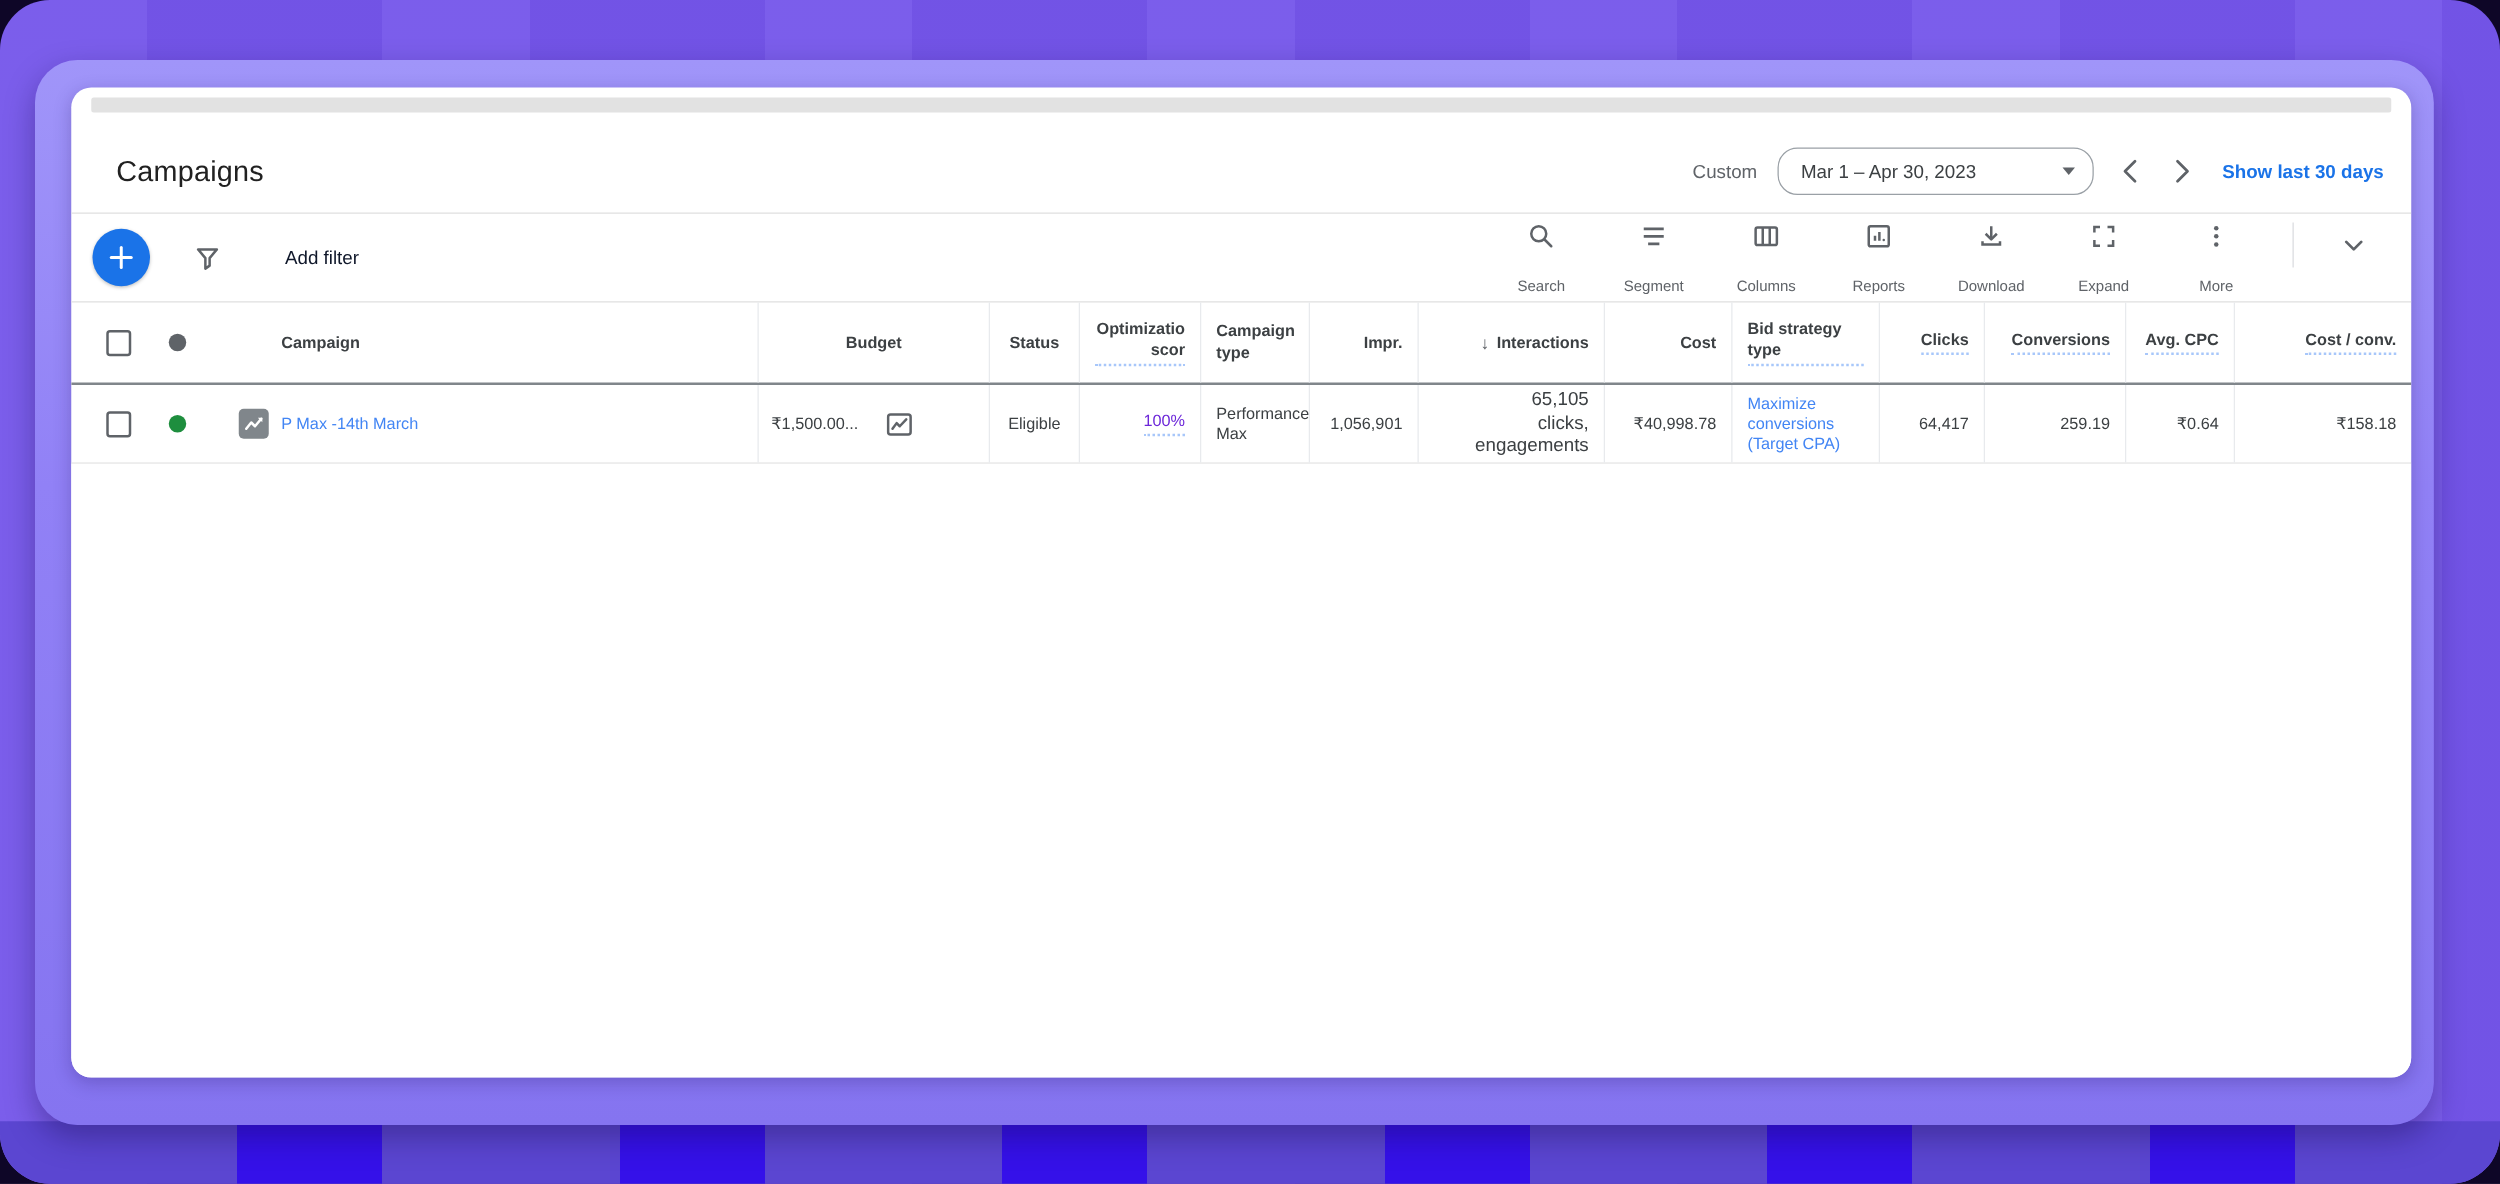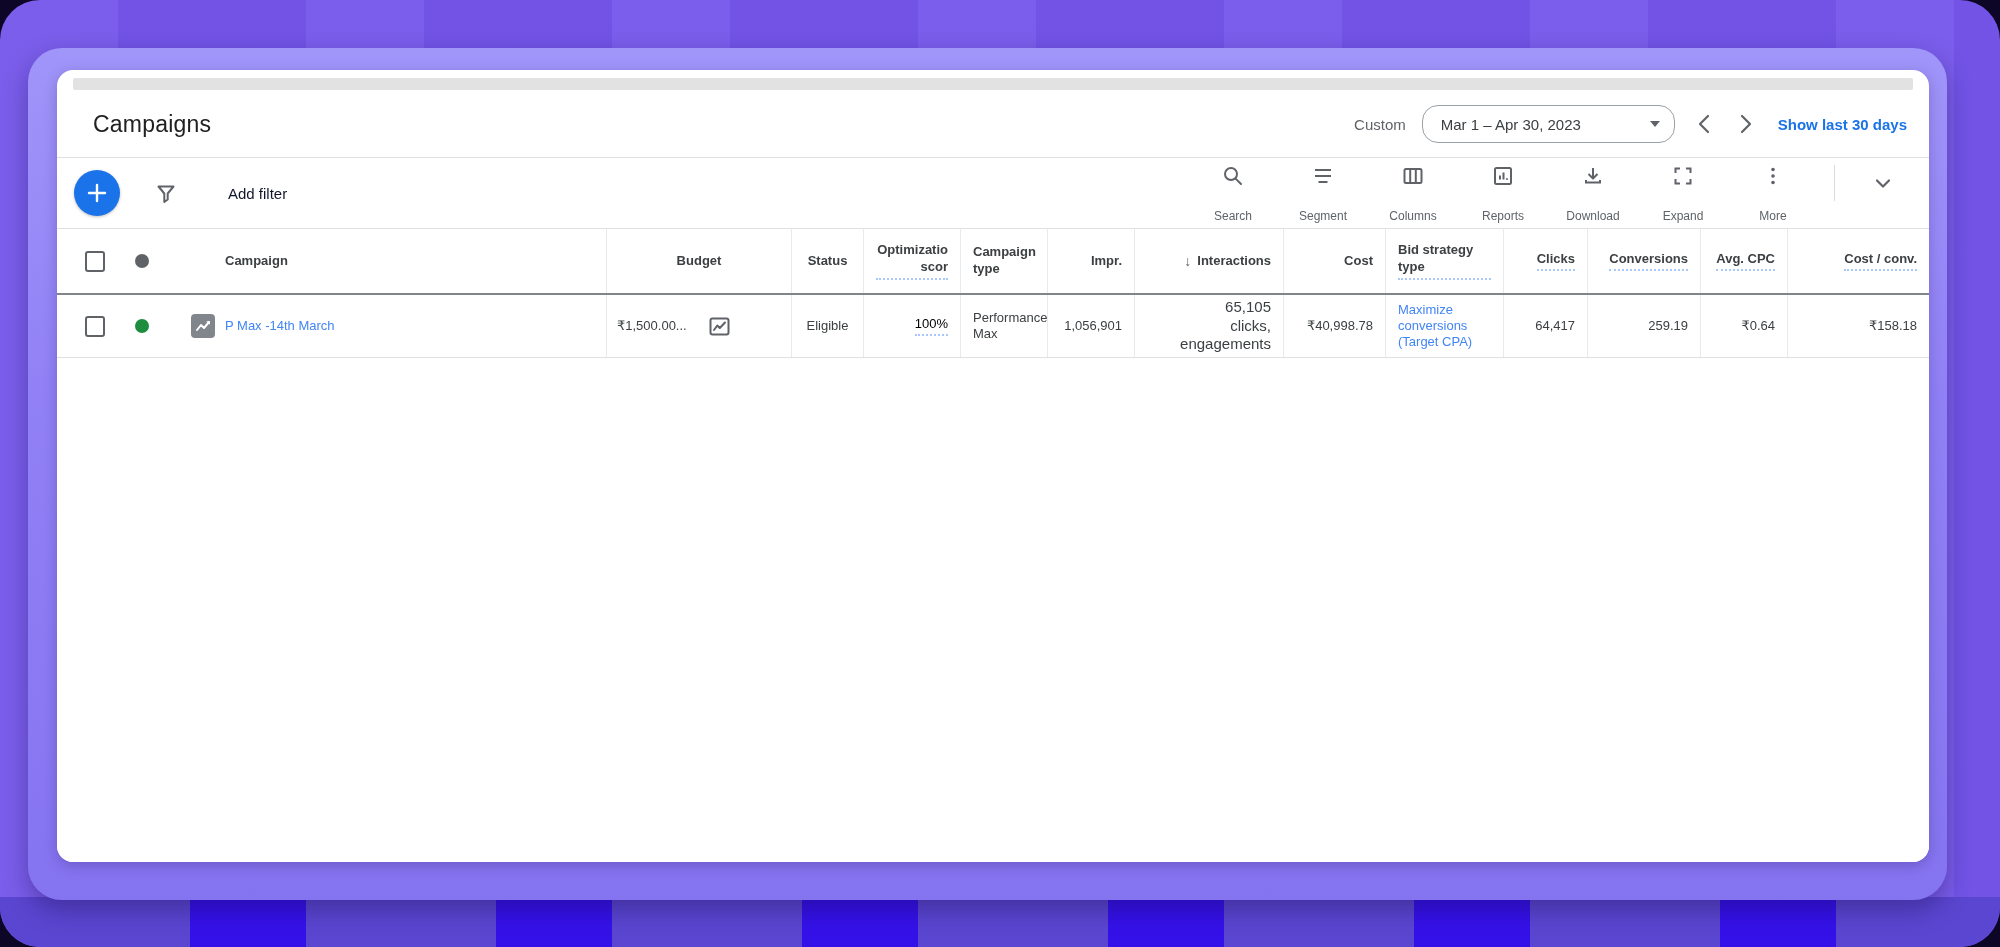--- a/index.html
+++ b/index.html
@@ -11,21 +11,21 @@
     background:repeating-linear-gradient(90deg,#5b46d1 0 190px,#3511e9 190px 306px);}
   .frame-inner{position:absolute;left:28px;top:48px;width:1919px;height:852px;border-radius:34px;
     background:linear-gradient(180deg,#a095f9 0%,#9181f6 40%,#8574f0 100%);
     box-shadow:0 10px 24px rgba(20,8,70,0.35);}
   .card{position:absolute;left:57px;top:70px;width:1872px;height:792px;border-radius:16px;background:#ffffff;
     box-shadow:0 4px 14px rgba(30,15,90,0.25);display:flex;flex-direction:column;overflow:hidden;}
   .top-strip{margin:8px 16px 0 16px;height:12px;background:#e2e2e2;border-radius:2px;flex:none;}
 
   
   .page-header{height:66px;flex:none;display:flex;align-items:center;justify-content:space-between;
-    padding:1px 22px 0 36px;}
+    padding:14px 22px 0 36px;}
   .page-title{font-size:23px;color:#212121;letter-spacing:0.2px;}
   .date-cluster{display:flex;align-items:center;gap:16px;}
   .custom-label{font-size:15px;color:#5f6368;}
   .date-box{display:flex;align-items:center;justify-content:space-between;width:253px;height:38px;
     border:1px solid #9aa0a6;border-radius:16px;padding:0 14px 0 18px;box-sizing:border-box;cursor:pointer;background:#fff;}
   .date-text{font-size:15px;color:#3c4043;}
   .caret-down{width:0;height:0;border-left:5px solid transparent;border-right:5px solid transparent;
     border-top:6px solid #5f6368;}
   .nav-chev{width:26px;height:26px;display:flex;align-items:center;justify-content:center;cursor:pointer;color:#5f6368;}
   .show-link{font-size:15px;font-weight:700;color:#1a73e8;cursor:pointer;margin-left:3px;}
@@ -62,21 +62,21 @@
   .th-campaign{padding-left:58px;}
   .checkbox{width:17px;height:17px;border:2px solid #5f6368;border-radius:3px;background:#fff;cursor:pointer;}
   .cell-check{padding-left:28px;}
   .dot{width:14px;height:14px;border-radius:50%;}
   .dot-gray{background:#5f6368;}
   .dot-green{background:#1e8e3e;}
   .camp-cell{gap:10px;padding-left:24px;}
   .camp-avatar{width:24px;height:24px;border-radius:4px;background:#80868b;display:flex;align-items:center;
     justify-content:center;flex:none;}
   .link{color:#4285f4;cursor:pointer;}
-  .link-strong{color:#000000;cursor:pointer;}
+  .link-strong{color:#6d28d9;cursor:pointer;}
   .budget-cell{gap:22px;padding-left:10px;}
   .sort-arrow{margin-right:6px;font-size:14px;color:#5f6368;font-weight:400;}
   .multiline{display:block;}
   .table-rest{flex:1;background:#fff;}
   .opt-score{font-size:13px;}
 </style>
 </head>
 <body>
 
 <div class="frame-outer">

